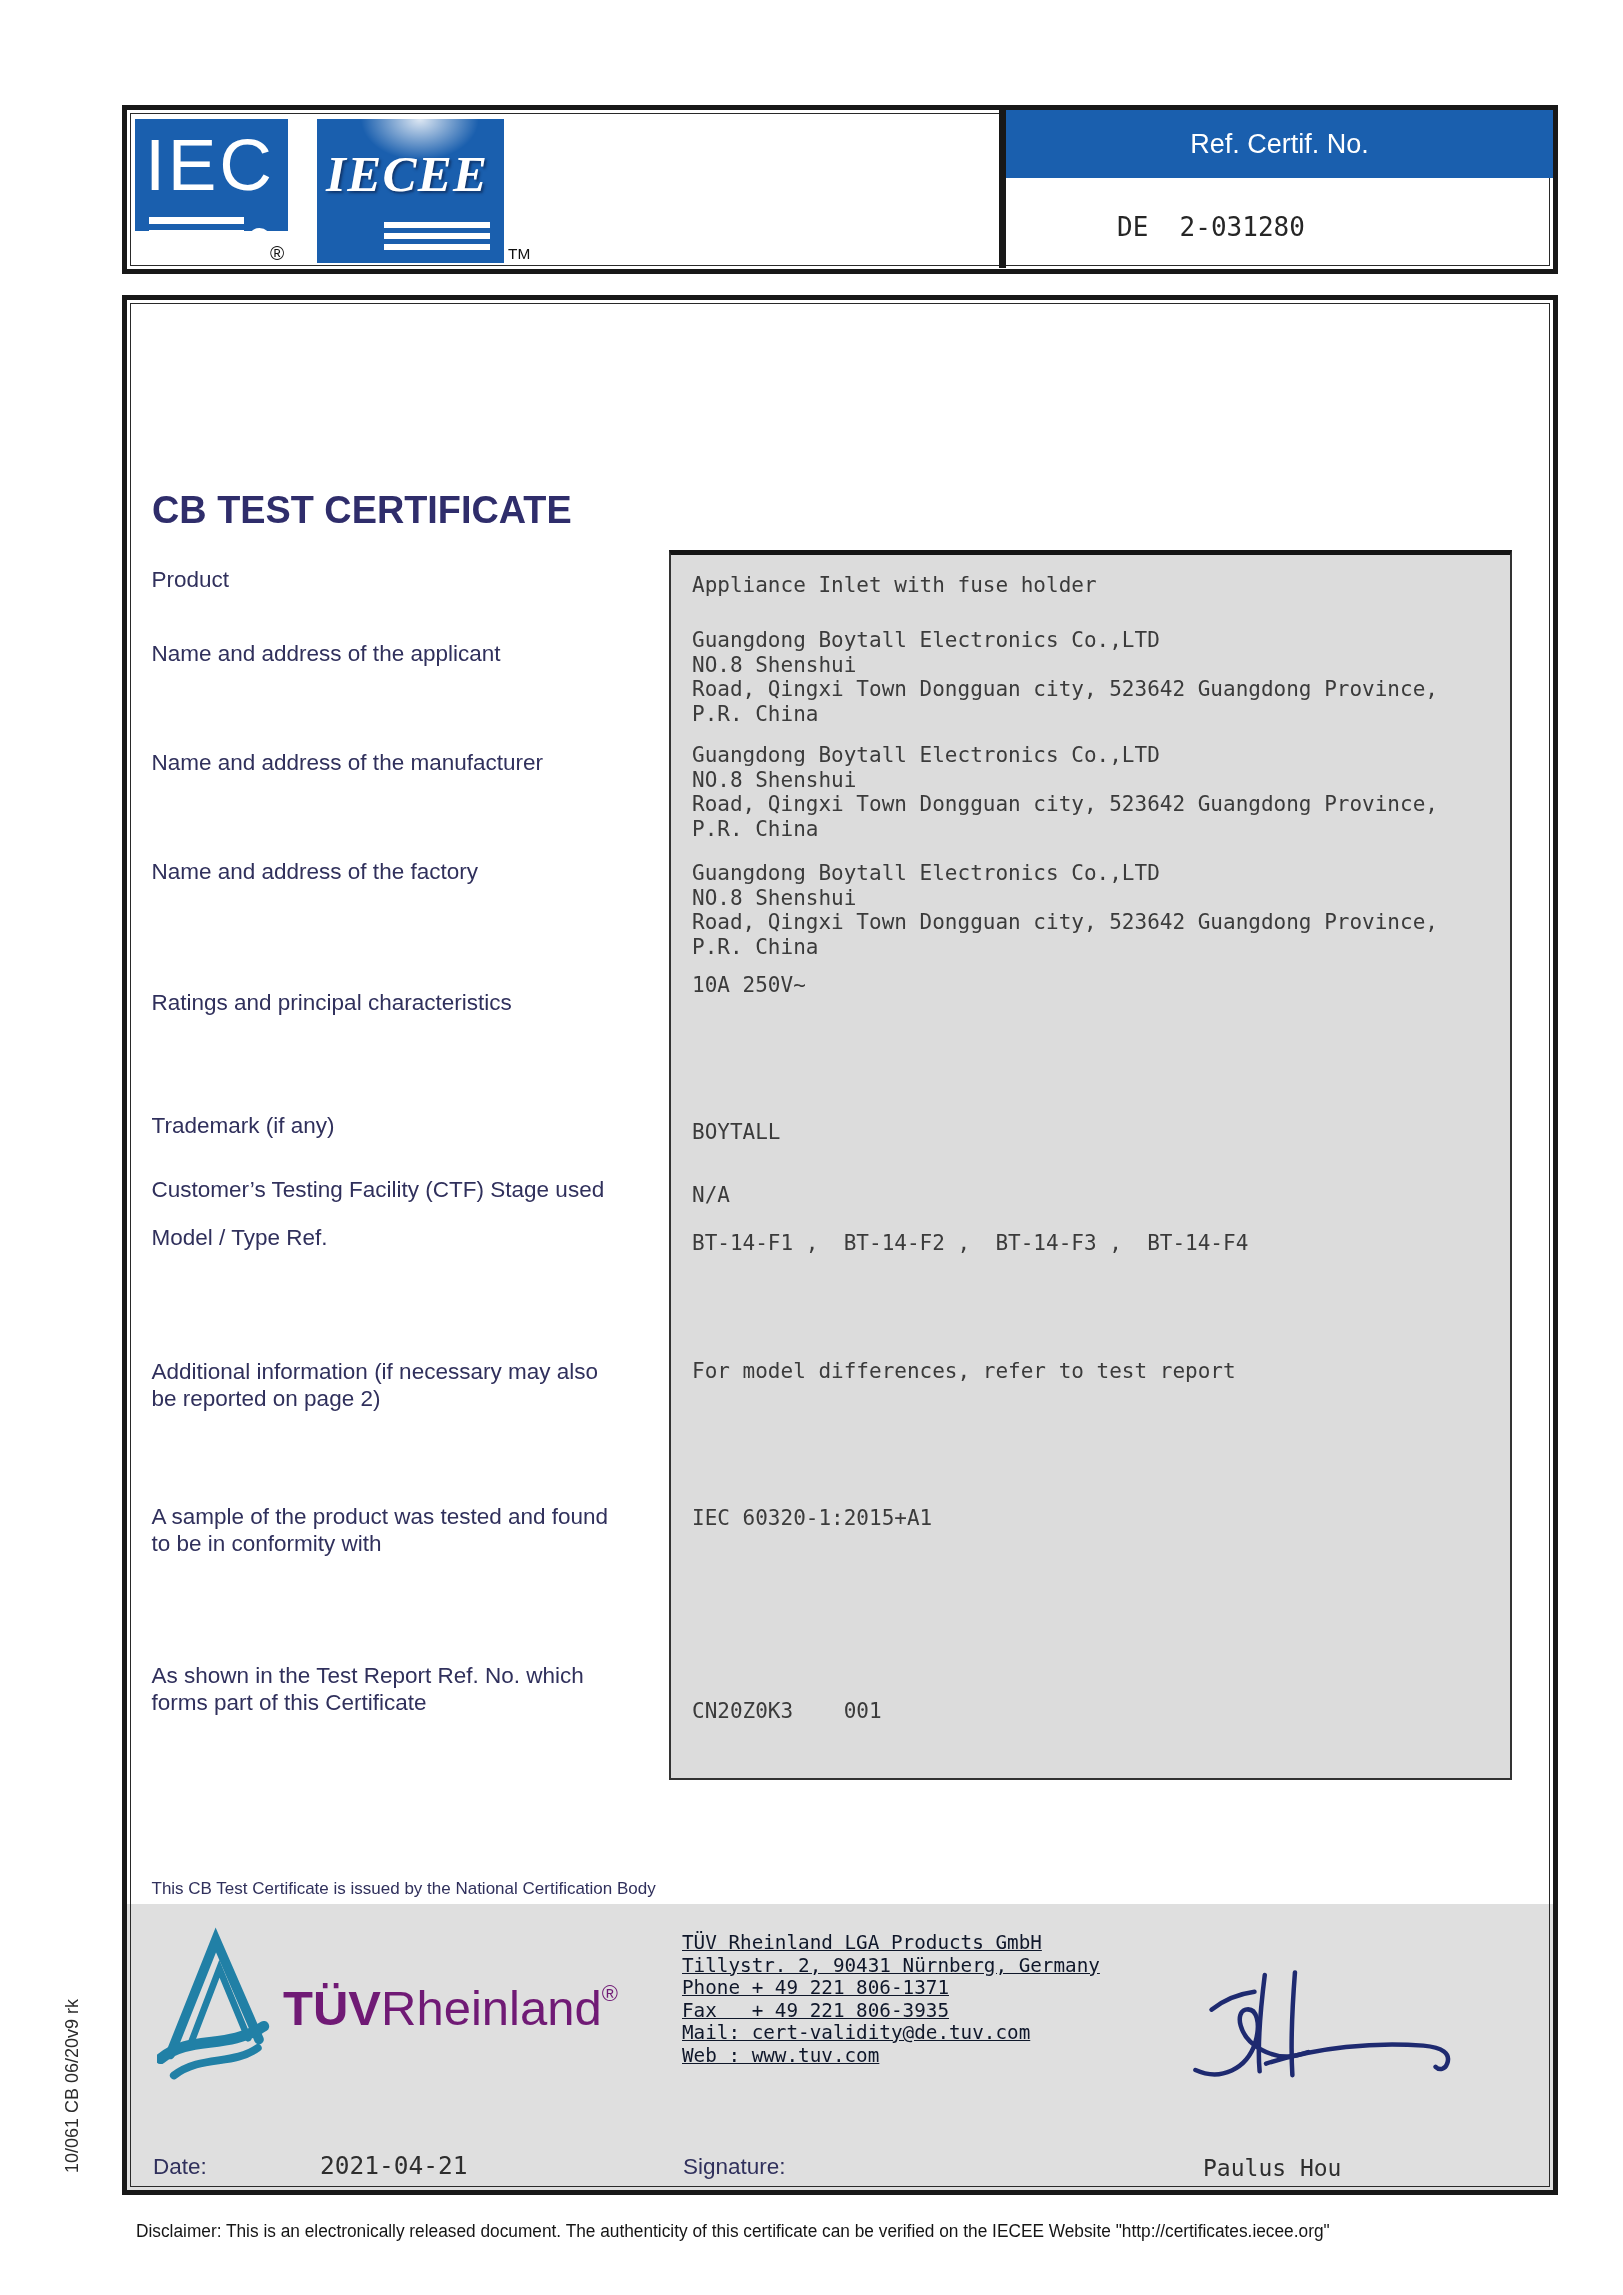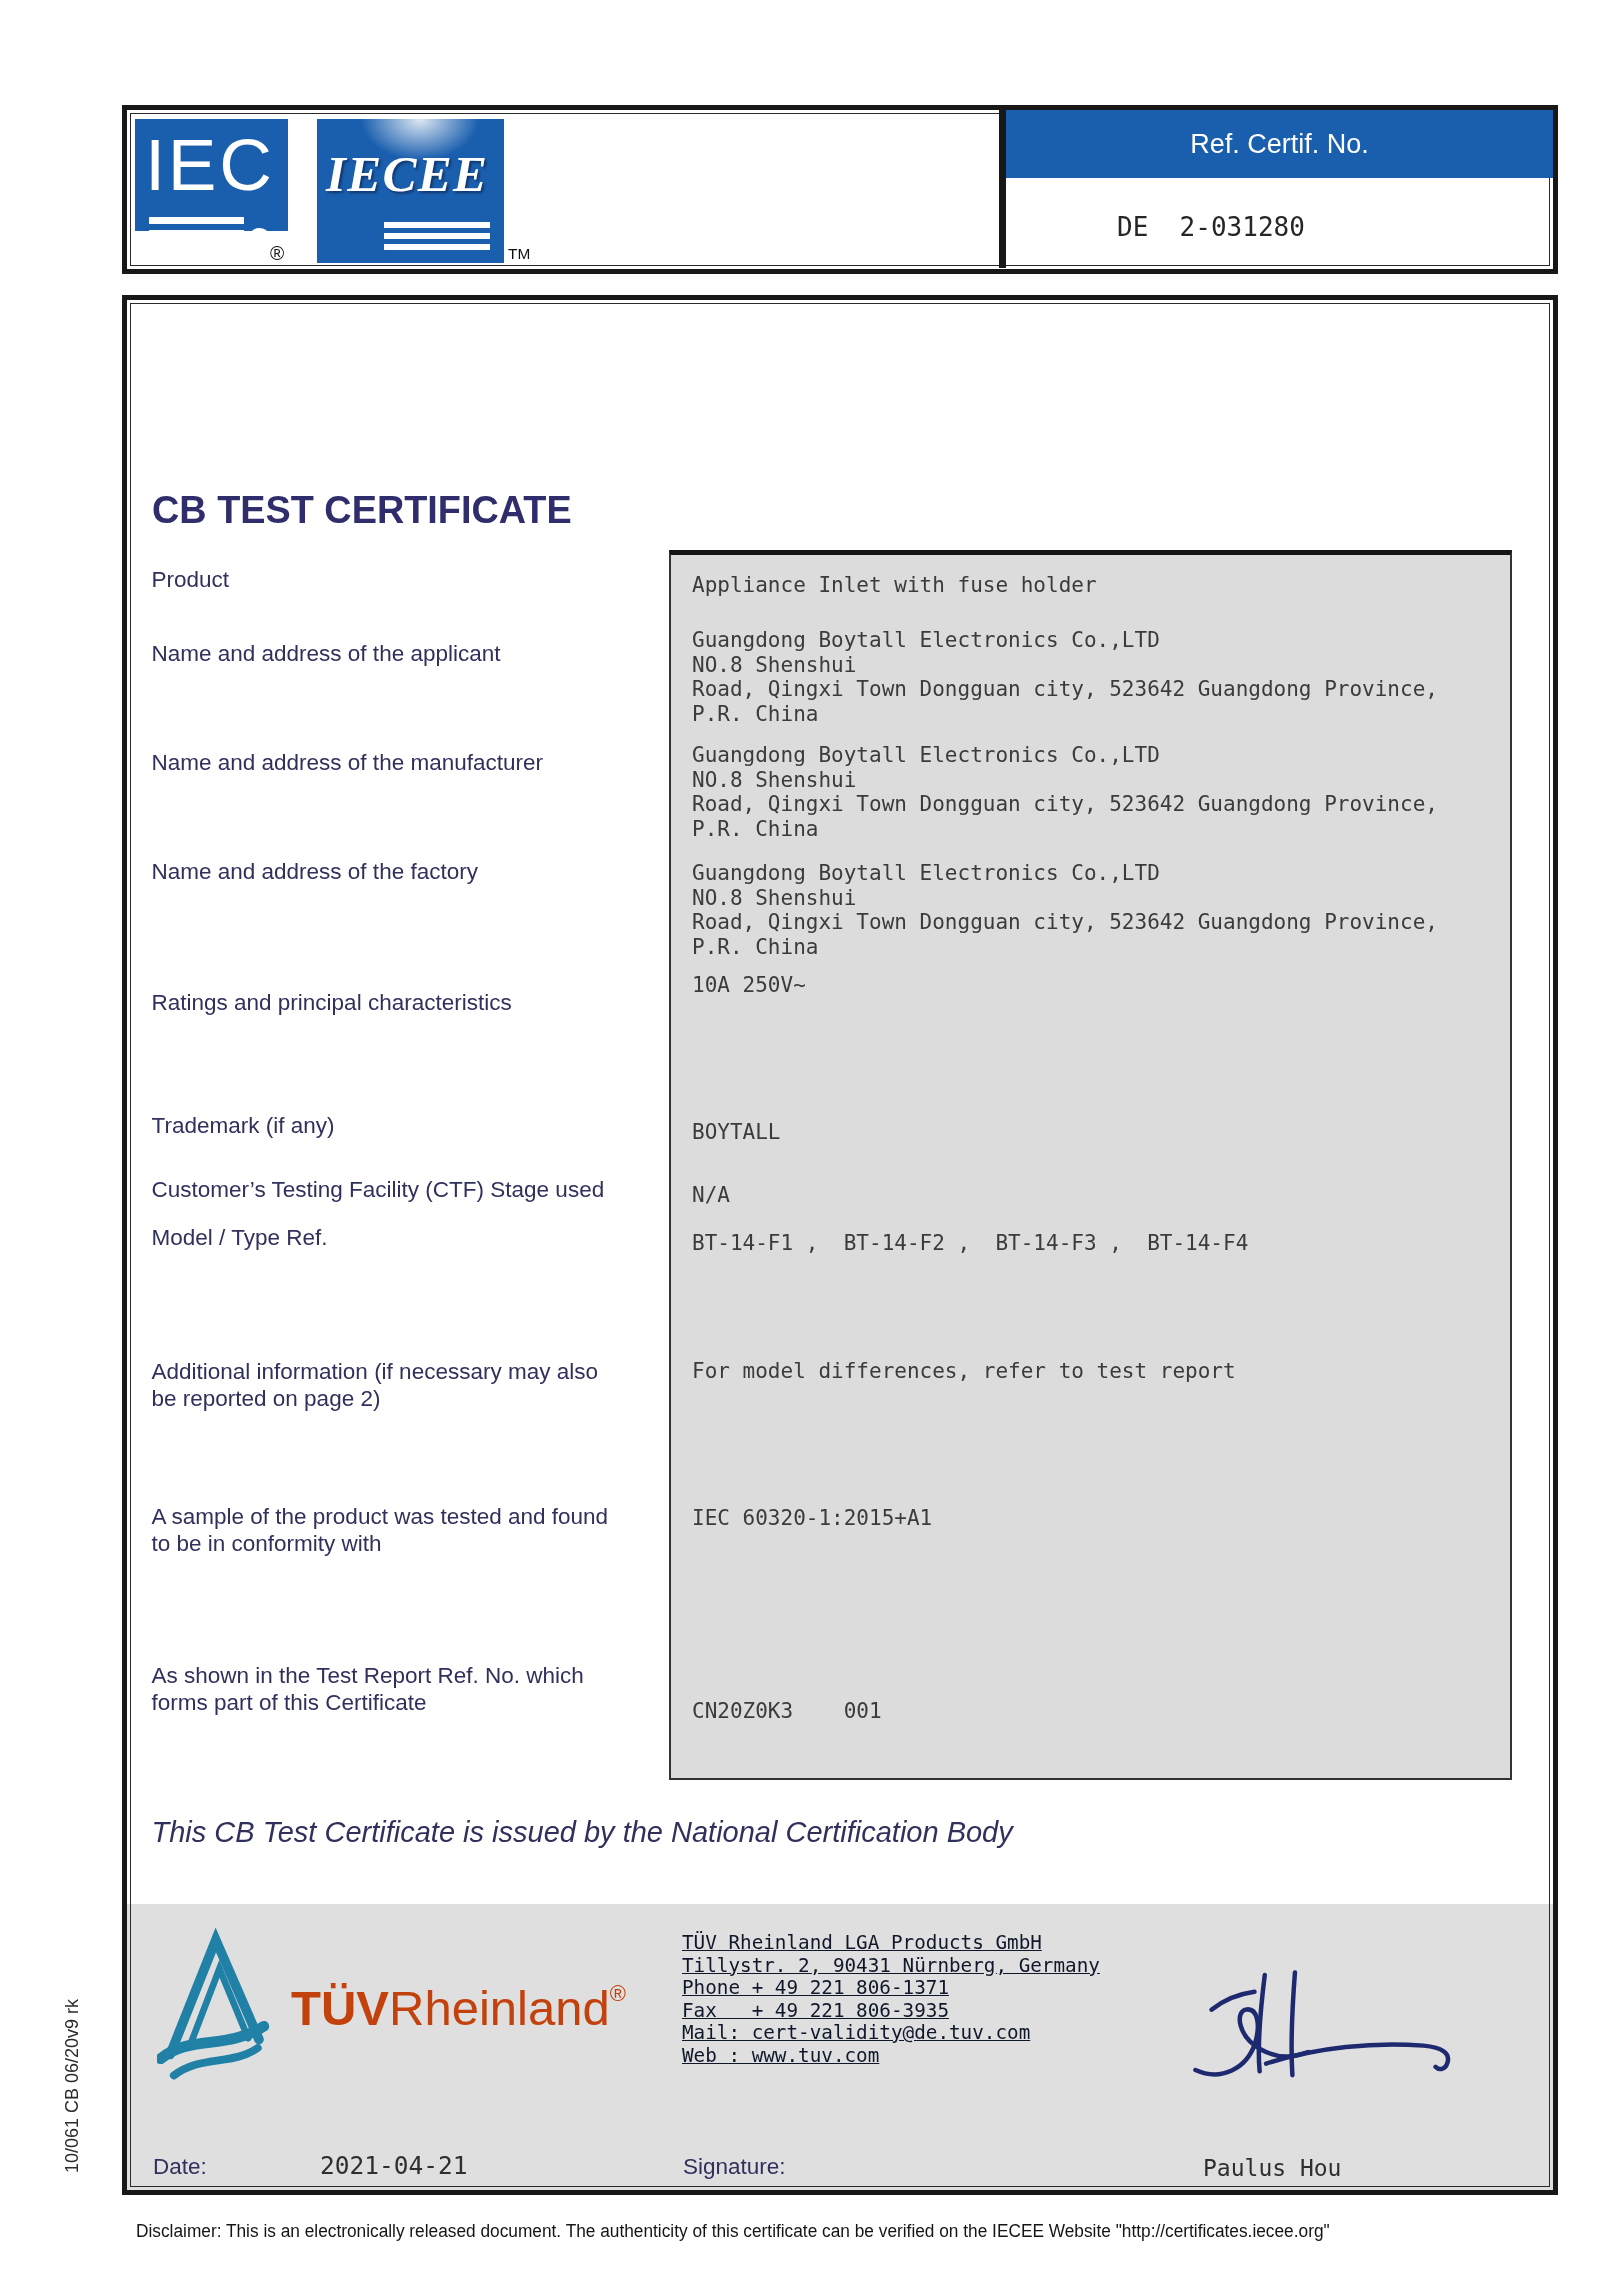--- a/index.html
+++ b/index.html
@@ -35,24 +35,24 @@
   #banner{left:7.7px;top:10.3px;width:1402px;height:136px;background:#1a5fae;border:1.3px solid #10457e;
           box-sizing:border-box;color:#fff;}
   .banner-line{position:absolute;left:23px;font-size:30px;transform:scaleX(.98);transform-origin:0 50%;white-space:nowrap;}
   #title{left:24.5px;top:188px;font-weight:bold;font-size:39px;color:#2f2d6b;transform:scaleX(.97);
          transform-origin:0 0;white-space:nowrap;}
   .lbl{position:absolute;left:24.5px;width:476px;font-size:22.5px;line-height:27px;color:#30305c;}
   #values-box{left:542px;top:250px;width:843px;height:1230px;background:#dcdcdc;
               border:2.6px solid #333;border-top:5.1px solid #151515;box-sizing:border-box;}
   .val{position:absolute;left:565px;font-family:"DejaVu Sans Mono",monospace;font-size:21px;
        line-height:24.5px;color:#3b3b3b;white-space:pre-wrap;z-index:2;}
-  #issued-line{left:24.5px;top:1516px;font-size:29px;color:#30305c;font-style:italic;}
+  #issued-line{left:24.5px;top:1579px;font-size:17px;color:#30305c;}
   
   #footer{left:0;top:1604px;width:1426px;height:286px;background:#dfdfdf;}
-  #tuv-brand{position:absolute;left:164px;top:76px;color:#c2410c;font-size:49px;white-space:nowrap;}
+  #tuv-brand{position:absolute;left:156px;top:76px;color:#701a75;font-size:49px;white-space:nowrap;}
   #tuv-brand .b{font-weight:bold;}
   #tuv-brand sup{font-size:22px;vertical-align:24.5px;}
   #contact{position:absolute;left:555px;top:28px;font-family:"DejaVu Sans Mono",monospace;
            font-size:19.3px;line-height:22.5px;color:#0f172a;white-space:pre-wrap;text-decoration:underline;}
   .foot-lbl{position:absolute;font-size:22.5px;color:#30305c;}
   .foot-mono{position:absolute;font-family:"DejaVu Sans Mono",monospace;color:#2e2e2e;}
   
   #disclaimer{left:136px;top:2221px;width:1454px;font-size:18px;color:#151515;white-space:nowrap;
               transform:scaleX(.96);transform-origin:0 0;}
   #side-code{left:72px;top:2086px;transform:translate(-50%,-50%) rotate(-90deg);

